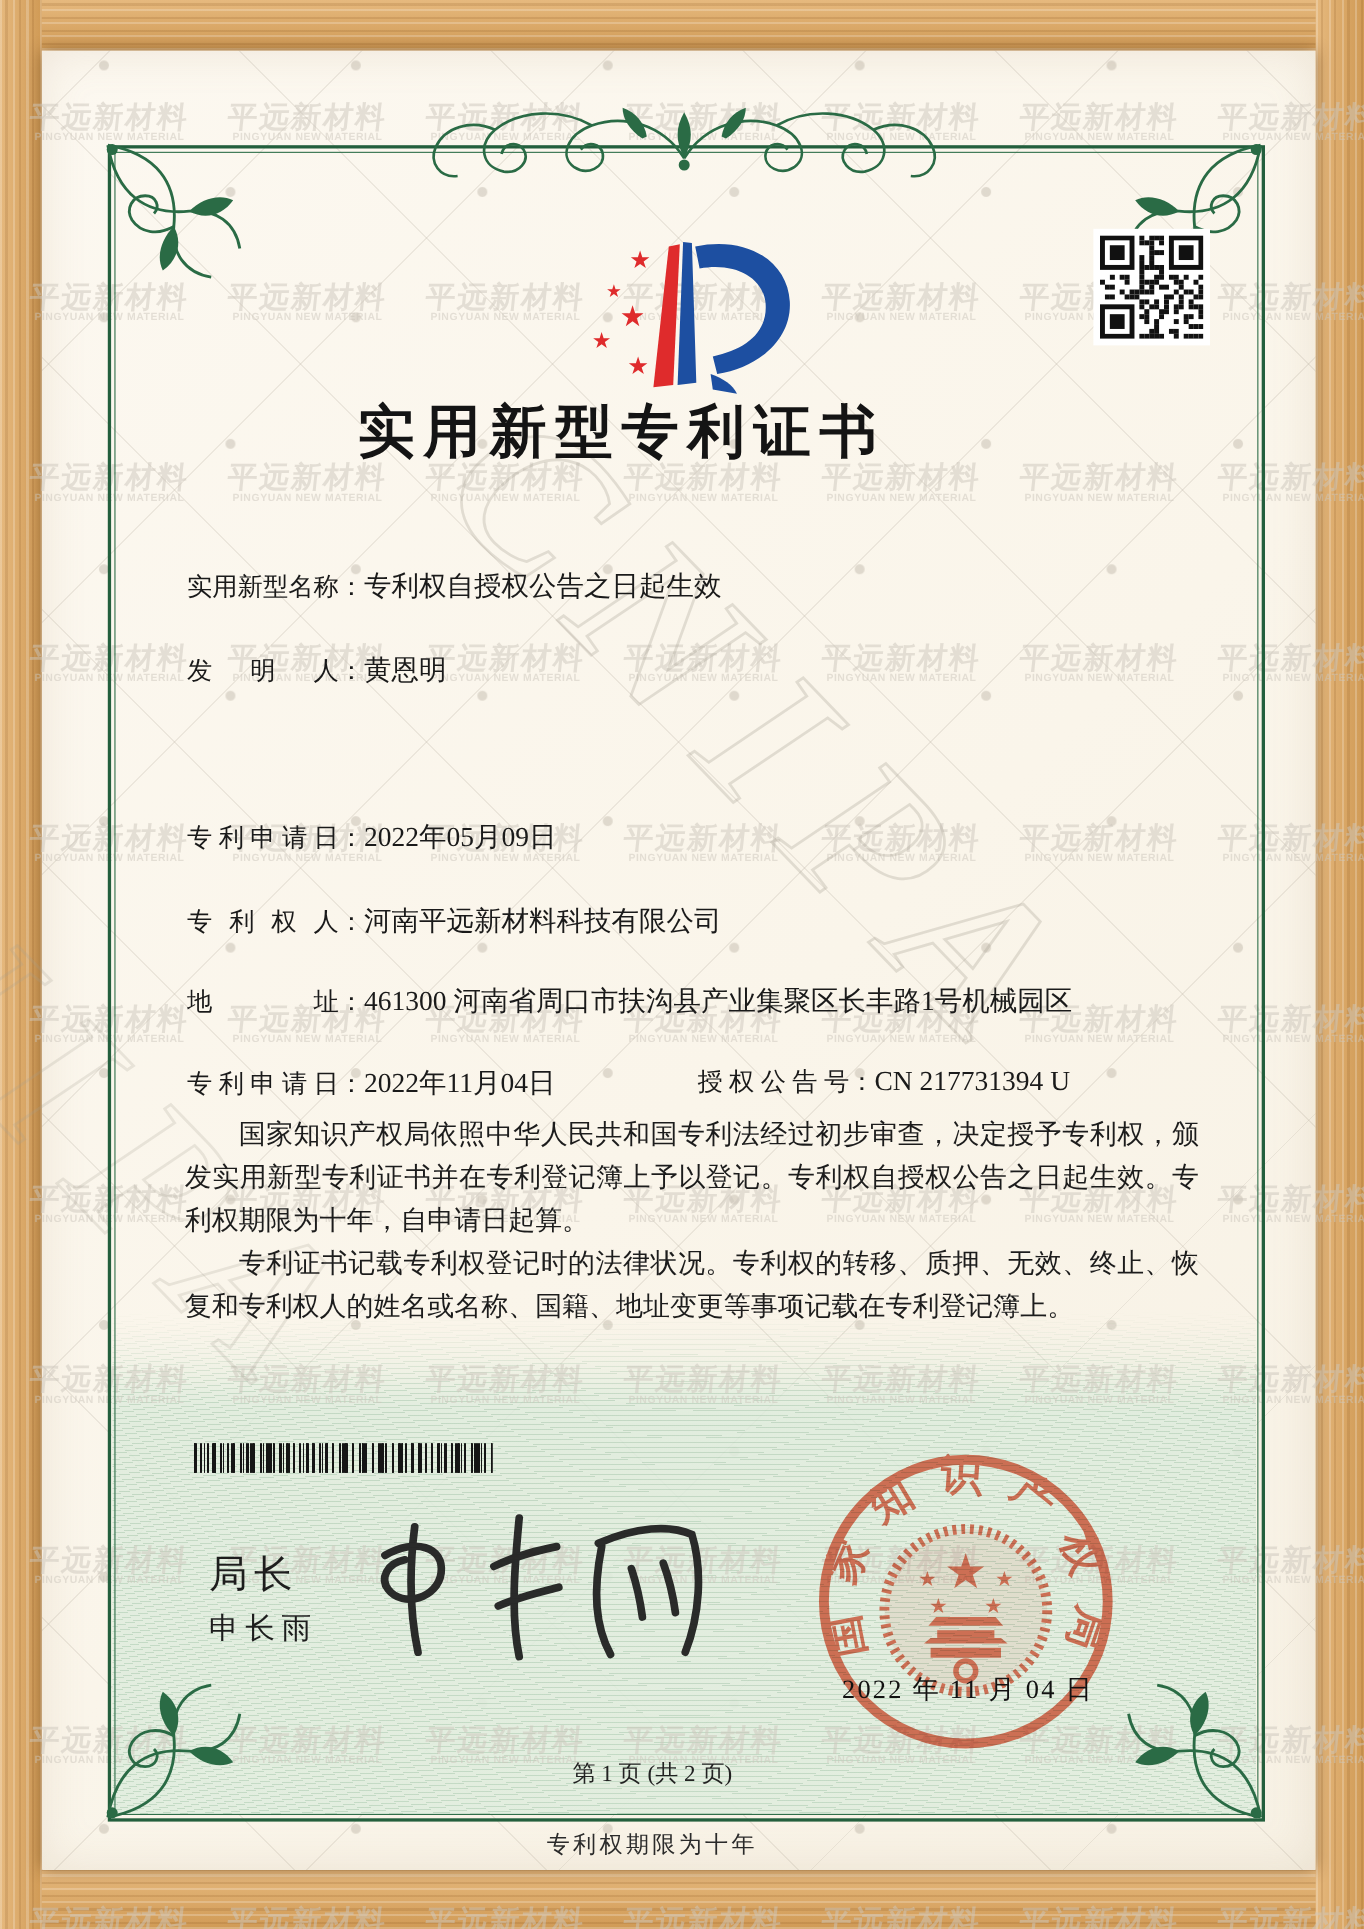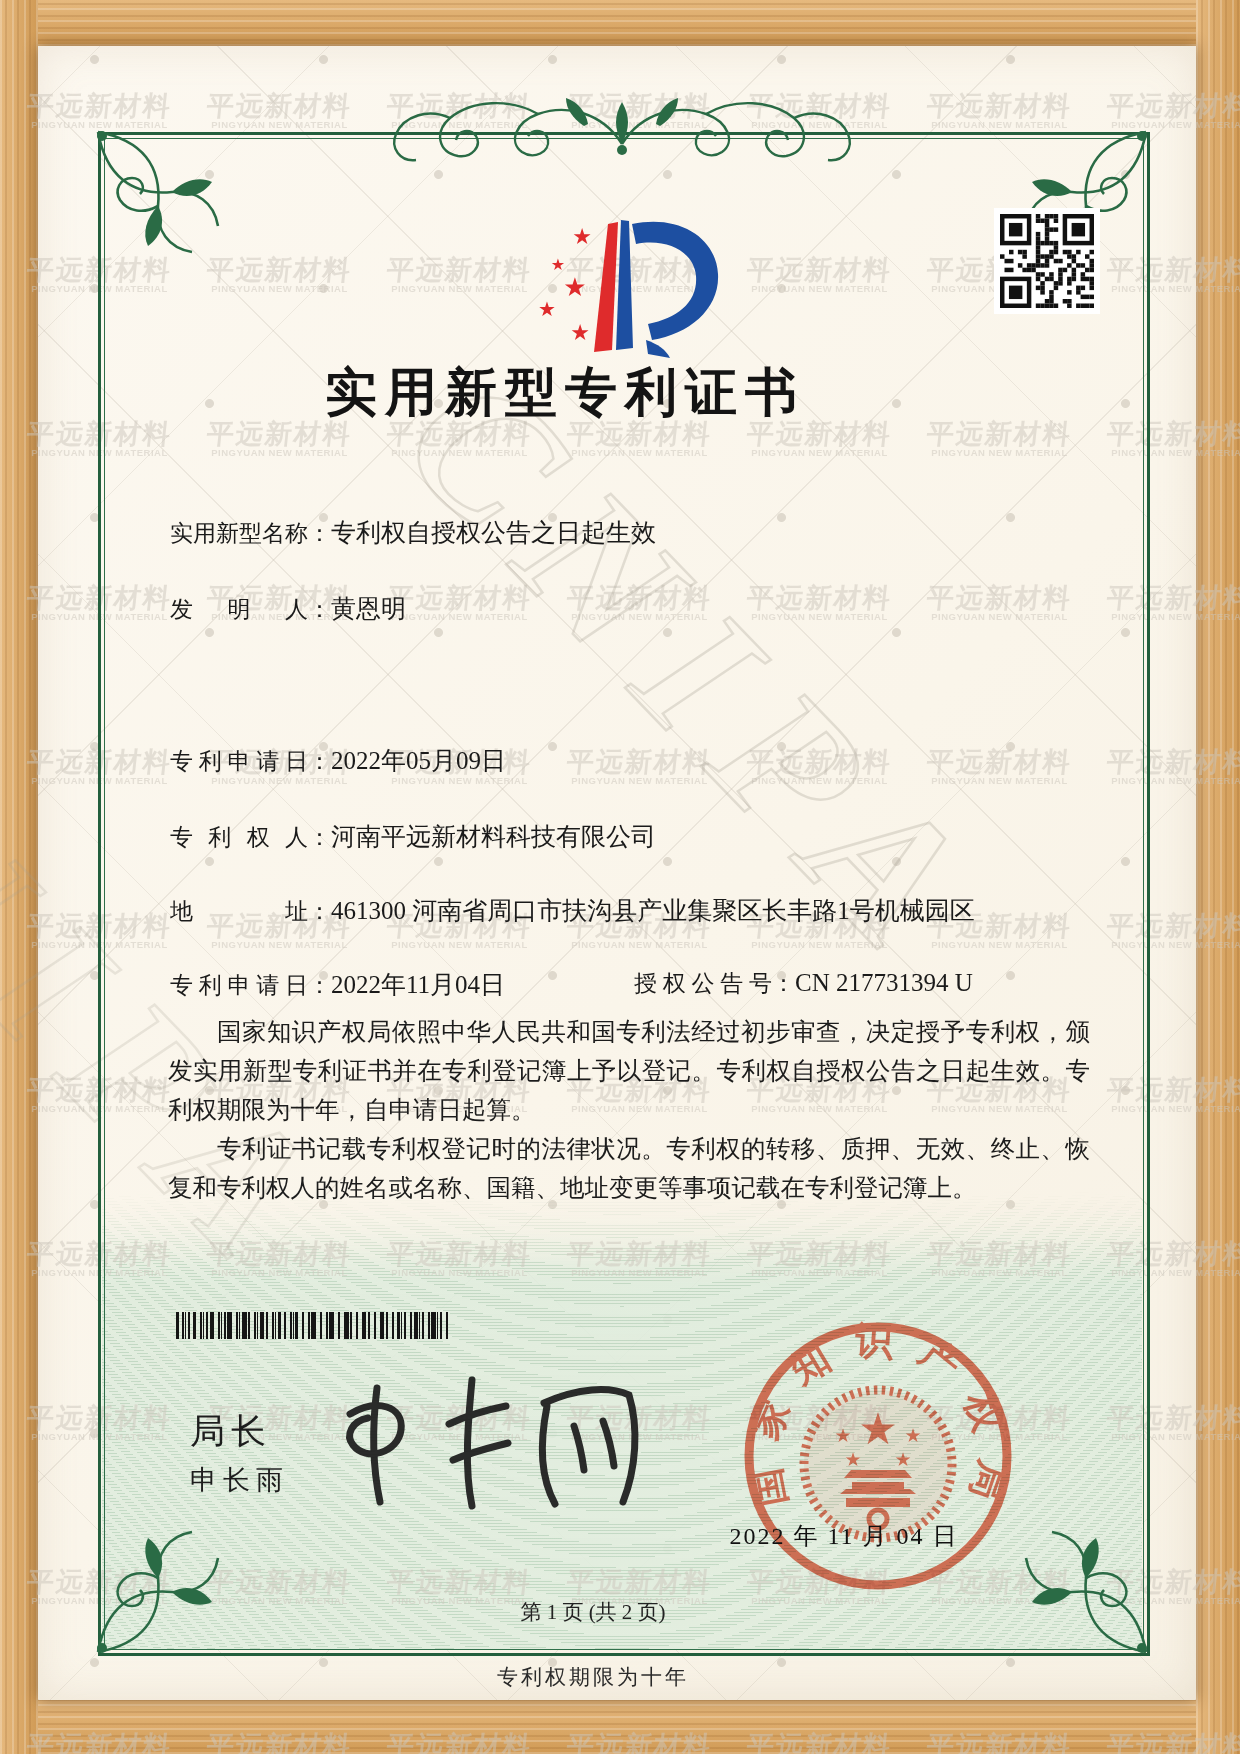--- a/index.html
+++ b/index.html
@@ -80,21 +80,21 @@
       background-image:
         repeating-linear-gradient(90deg,#151515 0 2px,transparent 2px 6px),
         repeating-linear-gradient(90deg,#151515 0 1px,transparent 1px 9px),
         repeating-linear-gradient(90deg,#151515 0 3px,transparent 3px 17px);}
   .director-label{position:absolute;left:190px;top:1408px;font-size:35px;letter-spacing:6px;}
   .director-name{position:absolute;left:190px;top:1462px;font-size:27px;letter-spacing:6px;}
   .signature{position:absolute;left:322px;top:1352px;width:340px;height:175px;}
   
   .seal{position:absolute;left:740px;top:1318px;width:276px;height:276px;z-index:8;
         opacity:.88;mix-blend-mode:multiply;}
-  .seal-date{position:absolute;left:706px;top:1520px;width:276px;text-align:center;z-index:9;
+  .seal-date{position:absolute;left:742px;top:1520px;width:276px;text-align:center;z-index:9;
              font-size:24px;color:#111;letter-spacing:2px;white-space:nowrap;}
   .page-footer{position:absolute;left:98px;top:1598px;width:990px;text-align:center;
                font-size:21px;color:#222;z-index:7;}
   .cont-note{position:absolute;left:98px;top:1663px;width:990px;text-align:center;
              font-size:21px;letter-spacing:3px;color:#2a2a2a;z-index:7;}
   .seal text{font-family:"Liberation Serif",serif;}
 </style>
 </head>
 <body>
 

